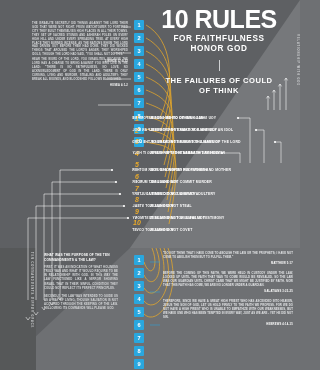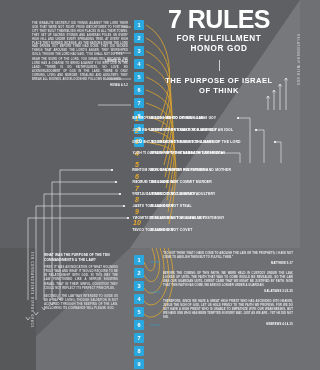--- a/index.html
+++ b/index.html
@@ -225,28 +225,28 @@
     </g>
 
     <g stroke="#29a7df" fill="none" stroke-width="0.55">
       <path d="M150 262 H 160"></path>
       <path d="M150 292 H 160"></path>
       <path d="M150 325 H 160"></path>
     </g>
   </svg>
 
   <div class="header">
-    <div class="title">7 RULES</div>
+    <div class="title">10 RULES</div>
     <div class="subtitle">
-      <div>FOR FULFILLMENT</div>
+      <div>FOR FAITHFULNESS</div>
       <div>HONOR GOD</div>
     </div>
     <div class="hdr-rule"></div>
     <div class="header2">
-      <div>THE PURPOSE OF ISRAEL</div>
+      <div>THE FAILURES OF COULD</div>
       <div>OF THINK</div>
     </div>
   </div>
 
   <div class="blk" id="blk-a">
     <p>THE ISRAELITE SECRETLY DID THINGS AGAINST THE LORD THEIR GOD THAT WERE NOT RIGHT. FROM WATCHTOWER TO FORTIFIED CITY THEY BUILT THEMSELVES HIGH PLACES IN ALL THEIR TOWNS. THEY SET UP SACRED STONES AND ASHERAH POLES ON EVERY HIGH HILL AND UNDER EVERY SPREADING TREE. AT EVERY HIGH PLACE THEY BURNED INCENSE, AS THE NATIONS WHOM THE LORD HAD DRIVEN OUT BEFORE THEM HAD DONE. THEY DID WICKED THINGS THAT AROUSED THE LORD'S ANGER. THEY WORSHIPED IDOLS, THOUGH THE LORD HAD SAID, "YOU SHALL NOT DO THIS."</p>
     <span class="ref">2 KINGS 17:9-12</span>
   </div>
   <div class="blk" id="blk-b">
     <p>HEAR THE WORD OF THE LORD, YOU ISRAELITES, BECAUSE THE LORD HAS A CHARGE TO BRING AGAINST YOU WHO LIVE IN THE LAND: "THERE IS NO FAITHFULNESS, NO LOVE, NO ACKNOWLEDGMENT OF GOD IN THE LAND. THERE IS ONLY CURSING, LYING AND MURDER, STEALING AND ADULTERY; THEY BREAK ALL BOUNDS, AND BLOODSHED FOLLOWS BLOODSHED.</p>

